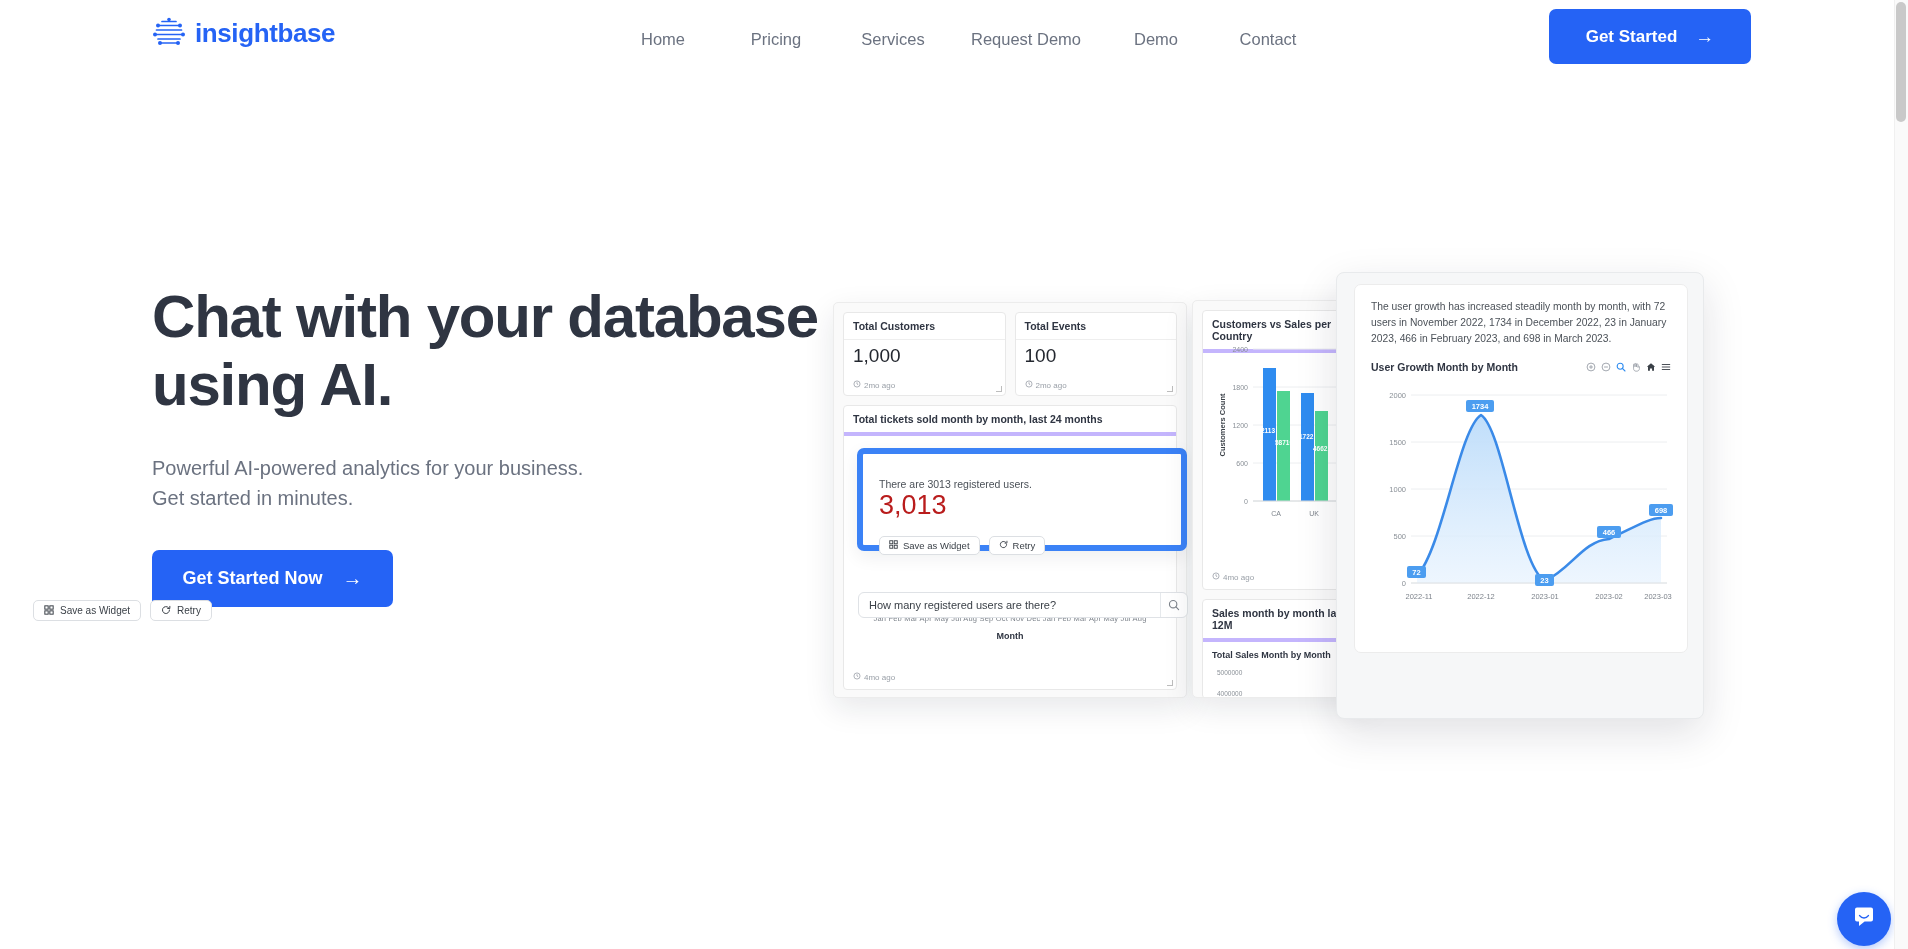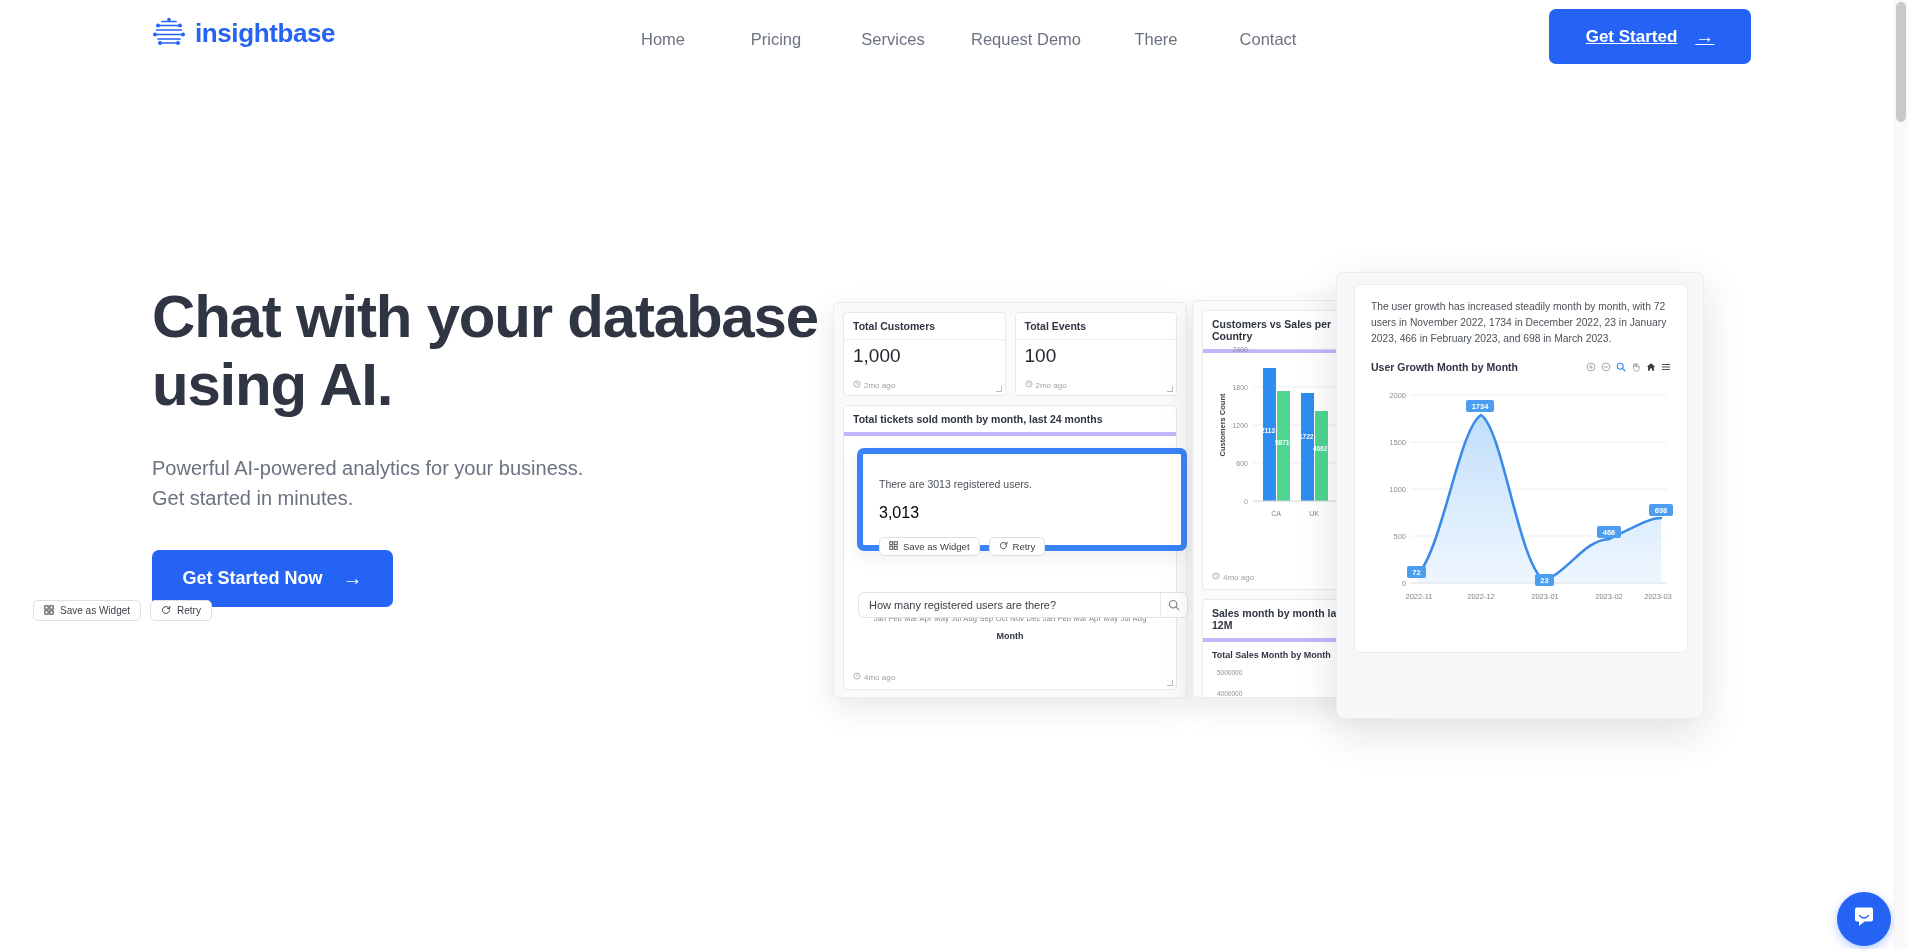--- a/index.html
+++ b/index.html
@@ -52,21 +52,20 @@
   .ni-blog { width: 112px; }
   .ni-contact { width: 112px; }
 
   .cta-header {
     position: absolute; left: 1549px; top: 9px;
     width: 202px; height: 55px;
     background: #2563f5; color: #fff; border: none; border-radius: 7px;
     display: flex; align-items: center; justify-content: center; gap: 18px;
     font-size: 17px; font-weight: 600; cursor: pointer;
     font-family: "Liberation Sans", sans-serif;
-    text-decoration: underline;
   }
   .cta-header .arrow { font-size: 19px; line-height: 1; }
 
   
   .hero {
     position: absolute; left: 152px; top: 283px; width: 700px;
   }
   .hero h1 {
     font-size: 60px; line-height: 1.14; font-weight: 700;
     color: #2f3542; letter-spacing: -1.2px;
@@ -143,21 +142,21 @@
 
   
   .answer-card {
     position: absolute; left: 857px; top: 448px;
     width: 330px; height: 103px;
     background: #fff; border: 6px solid #3b82f6; border-radius: 7px;
     box-shadow: 0 6px 18px rgba(20,25,45,.07);
     padding: 24px 16px;
   }
   .answer-text { font-size: 10.5px; color: #4b5158; }
-  .answer-big { font-size: 16px; color: #000000; margin-top: 14px; }
+  .answer-big { font-size: 27px; color: #b91c1c; }
   .btn-row { display: flex; gap: 9px; margin-top: 15px; }
   .mini-btn {
     height: 19px; padding: 0 9px;
     border: 1px solid #dcdfe3; border-radius: 5px; background: #fff;
     font-size: 9.5px; color: #3b4148; display: flex; align-items: center; gap: 5px;
     cursor: pointer; font-family: "Liberation Sans", sans-serif; white-space: nowrap;
   }
 
   
   .search-bar {
@@ -286,21 +285,21 @@
     <div class="nav-item ni-pricing">
         <a href="#">Pricing</a>
       </div>
     <div class="nav-item ni-services">
         <a href="#">Services</a>
       </div>
     <div class="nav-item ni-demo">
         <a href="#">Request Demo</a>
       </div>
     <div class="nav-item ni-blog">
-        <a href="#">There</a>
+        <a href="#">Demo</a>
       </div>
     <div class="nav-item ni-contact">
         <a href="#">Contact</a>
       </div>
   </nav>
 
   <button class="cta-header">
     <span>Get Started</span>
     <span class="arrow">→</span>
   </button>

